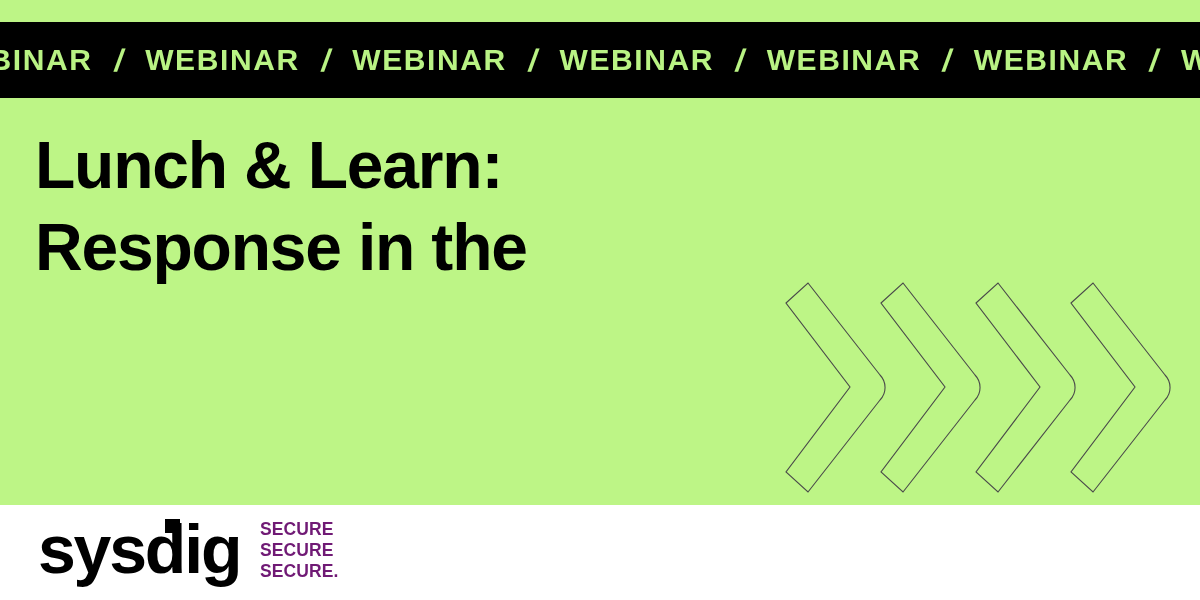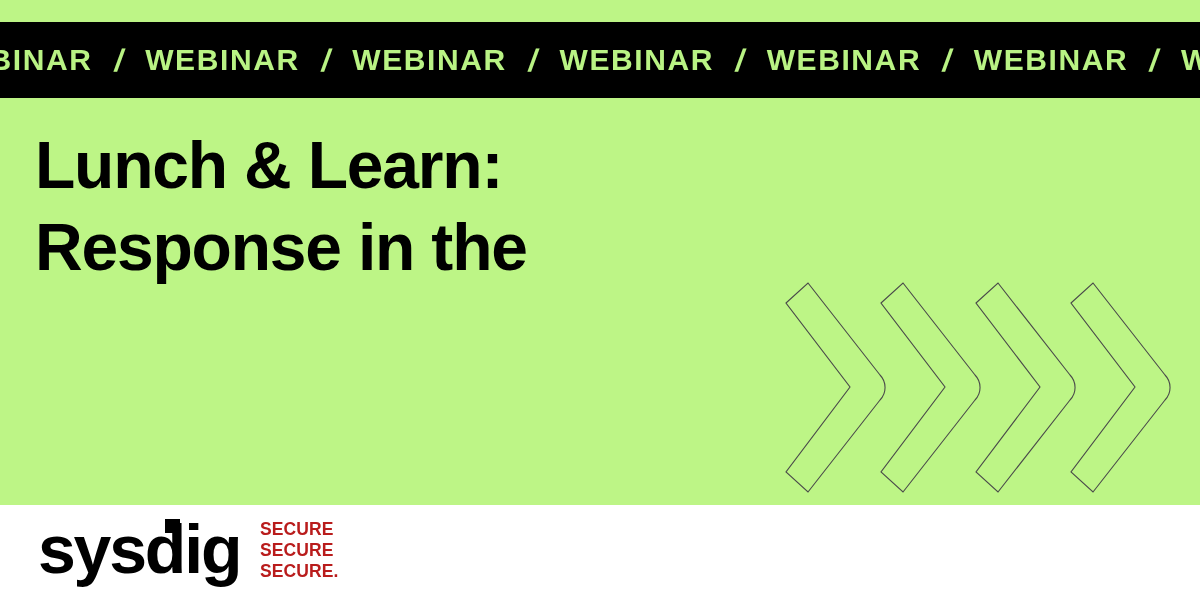--- a/index.html
+++ b/index.html
@@ -122,21 +122,21 @@
     top: 8px;
     display: flex;
     align-items: flex-start;
   }
   .logo-wordmark {
     display: block;
   }
   .logo-tagline {
     margin-left: 22px;
     margin-top: 6px;
-    color: #b91c1c;
+    color: #701a75;
     font-family: "Liberation Sans", sans-serif;
     font-weight: 700;
     font-size: 17.5px;
     line-height: 21px;
     letter-spacing: 0.1px;
   }
   .logo-tagline span { display: block; }
 </style>
 </head>
 <body>

